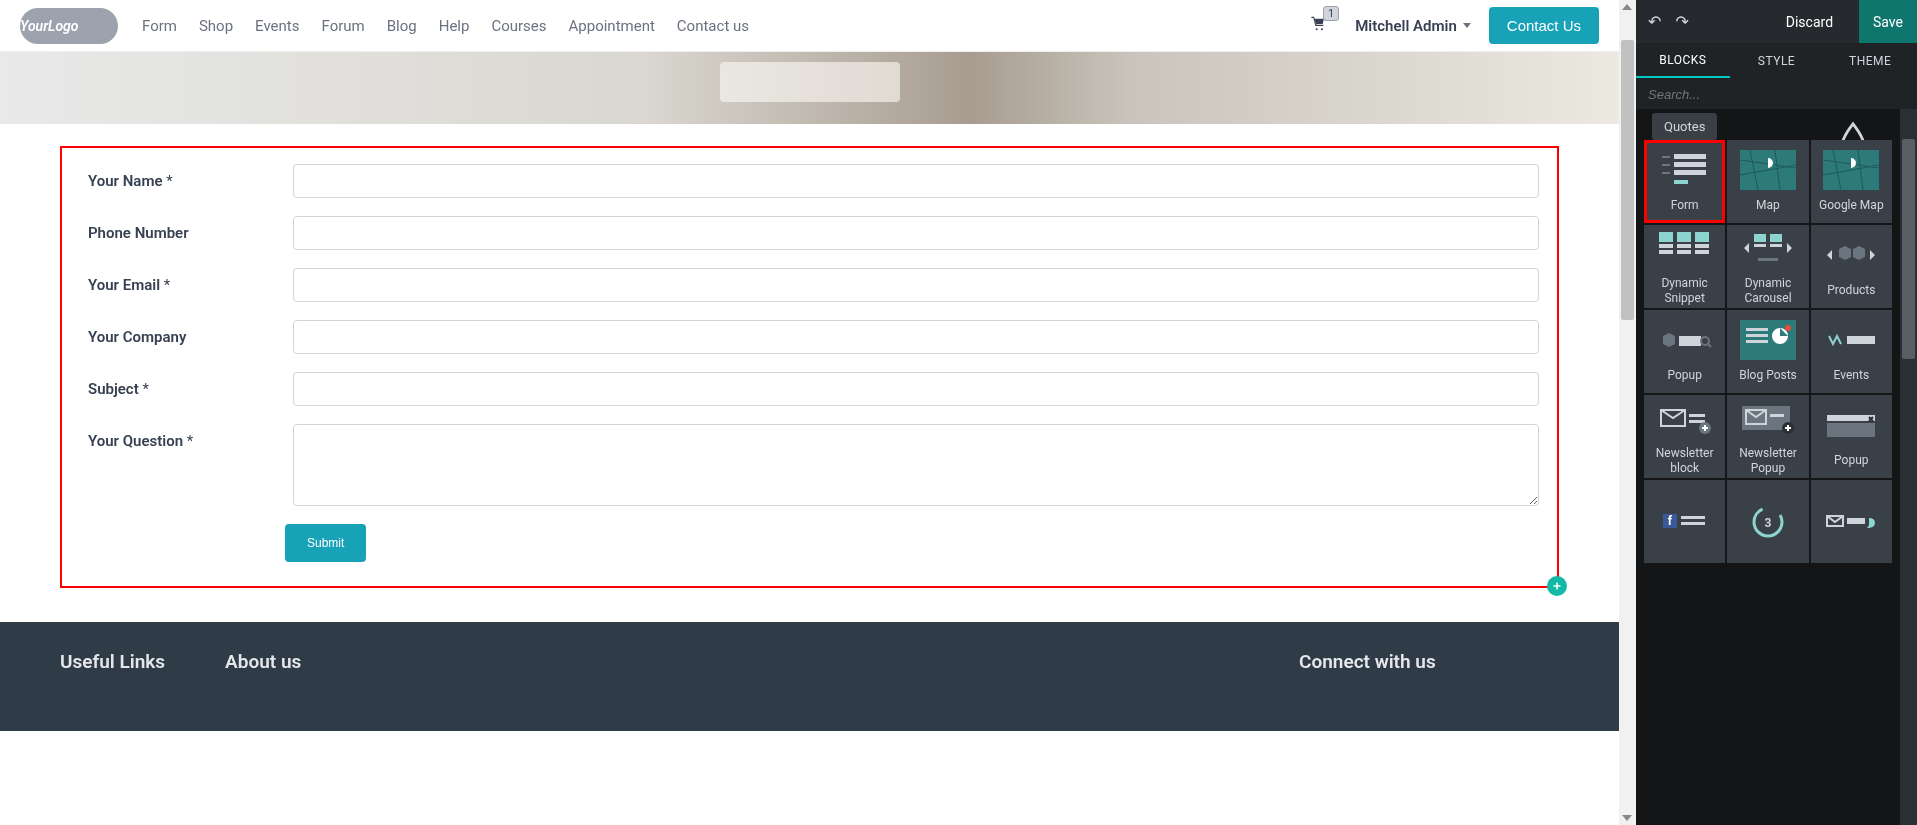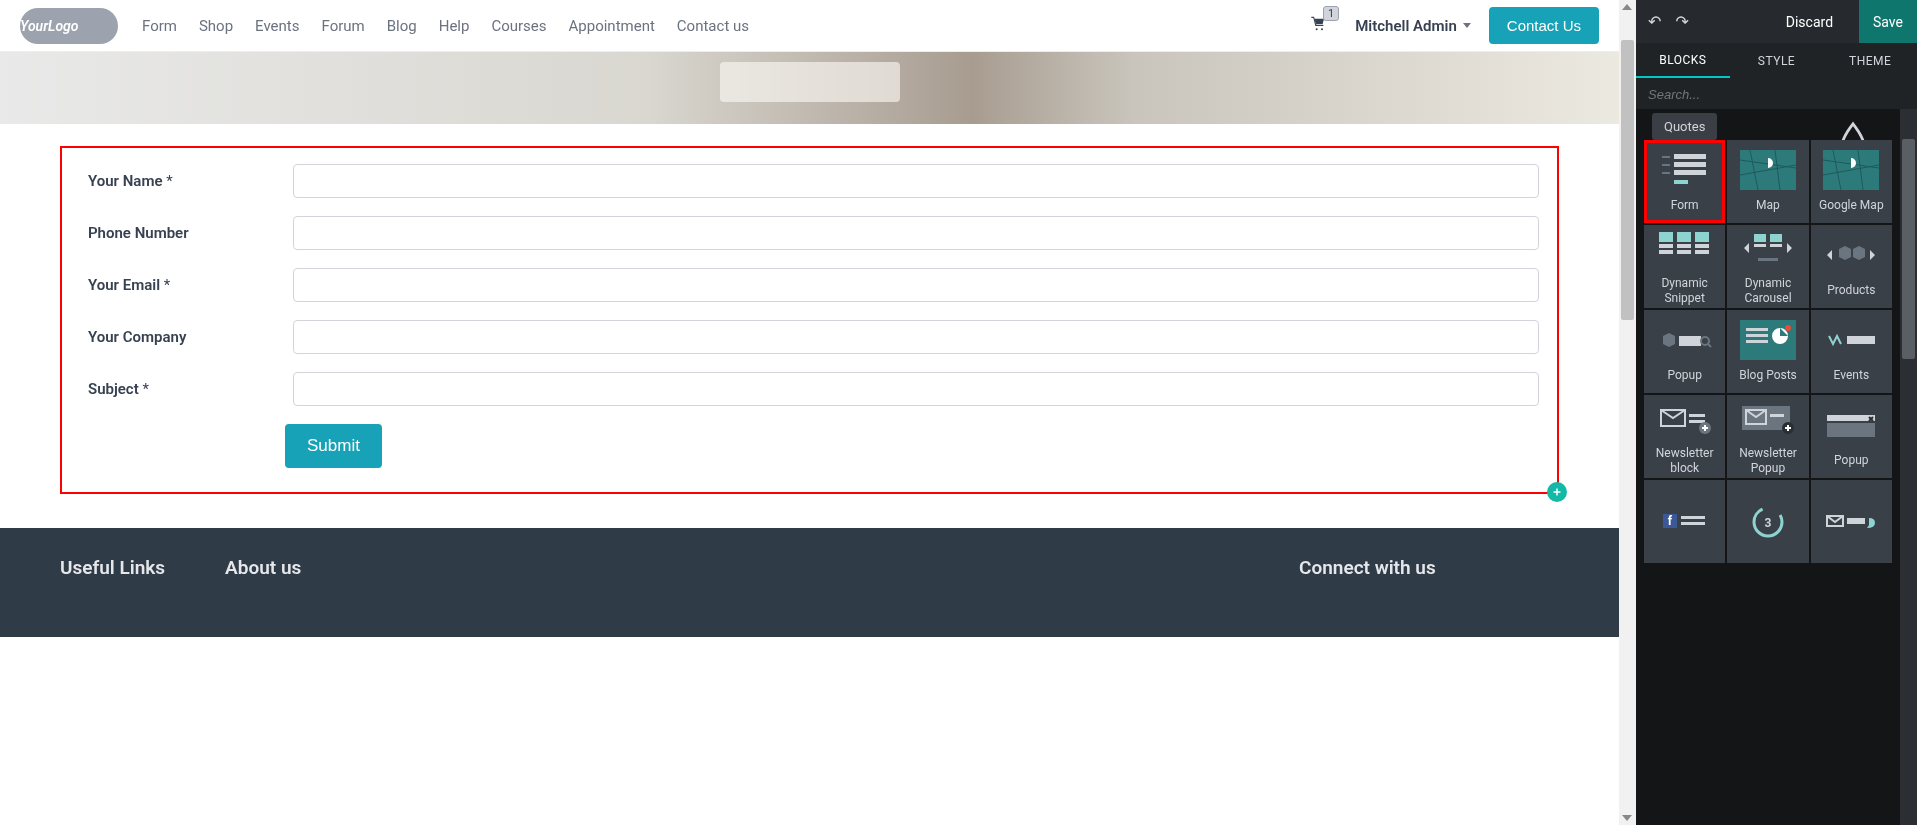--- a/index.html
+++ b/index.html
@@ -16,21 +16,21 @@
 .contact-btn { background: #17a2b8; color: #fff; border: none; padding: 10px 18px; border-radius: 4px; font-size: 15px; cursor: pointer; }
 .hero-strip { height: 72px; background: linear-gradient(90deg, #e9e9e9 0%, #d9d7d0 40%, #a89c90 60%, #c9c5bc 70%, #ece9e1 100%); position: relative; }
 .hero-strip::after { content:""; position:absolute; left:50%; top:10px; width:180px; height:40px; background:#fdfbf7; border-radius:4px; transform:translateX(-50%); opacity:0.6;}
 .form-section { padding: 22px 60px 34px; position: relative; }
 .selection-box { border: 2px solid #ff0000; padding: 16px 18px 24px; position: relative; }
 .form-row { display: flex; align-items: flex-start; margin-bottom: 18px; }
 .form-label { width: 205px; padding-top: 8px; font-weight: 600; color: #374151; font-size: 15px; margin-left: 8px; }
 .req { font-weight: 400; }
 .form-input, .form-textarea { flex: 1; border: 1px solid #d1d5db; border-radius: 4px; padding: 8px 10px; font-size: 14px; }
 .form-textarea { height: 82px; resize: both; }
-.submit-btn { margin-left: 205px; background: #17a2b8; color: #fff; border: none; padding: 12px 22px; border-radius: 4px; font-size: 17px; cursor: pointer; }
+.submit-btn { margin-left: 205px; background: #17a2b8; color: #fff; border: none; padding: 12px 22px; border-radius: 4px; font-size: 12px; cursor: pointer; }
 .green-dot { position: absolute; right: -10px; bottom: -10px; width: 20px; height: 20px; background: #14b8a6; border-radius: 50%; display: flex; align-items: center; justify-content: center; color: #fff; font-size: 13px; }
 .footer { background: #2f3b47; color: #e5e7eb; padding: 28px 60px 40px; display: flex; gap: 60px; }
 .footer h3 { font-size: 19px; font-weight: 600; margin-bottom: 18px; }
 .footer-col { flex: 0 0 auto; }
 .footer-col.about { flex: 1; margin-right: 200px; }
 .footer-col.connect { flex: 0 0 260px; }
 .sidebar { width: 281px; background: #2b2f33; color: #d1d5db; display: flex; flex-direction: column; position: relative; }
 .sb-top { height: 43px; display: flex; align-items: center; padding: 0 12px; gap: 14px; background: #262a2e; }
 .sb-top-icons { display: flex; gap: 14px; flex: 1; }
 .sb-top-icons span { cursor: pointer; font-size: 16px; }
@@ -113,20 +113,24 @@
               <input class="form-input" style="">
             </div>
             <div class="form-row">
               <div class="form-label">Your Company</div>
               <input class="form-input" style="">
             </div>
             <div class="form-row">
               <div class="form-label">Subject <span class="req">*</span></div>
               <input class="form-input" style="">
             </div>
+            <div class="form-row">
+              <div class="form-label">Your Question <span class="req">*</span></div>
+              <textarea class="form-textarea" style=""></textarea>
+            </div>
           </div>
         <button class="submit-btn">Submit</button>
         <div class="green-dot">
           <svg width="12" height="12" viewBox="0 0 24 24" fill="none" stroke="#fff" stroke-width="3">
               <path d="M12 5v14M5 12h14"></path>
             </svg>
         </div>
       </div>
     </div>
 

